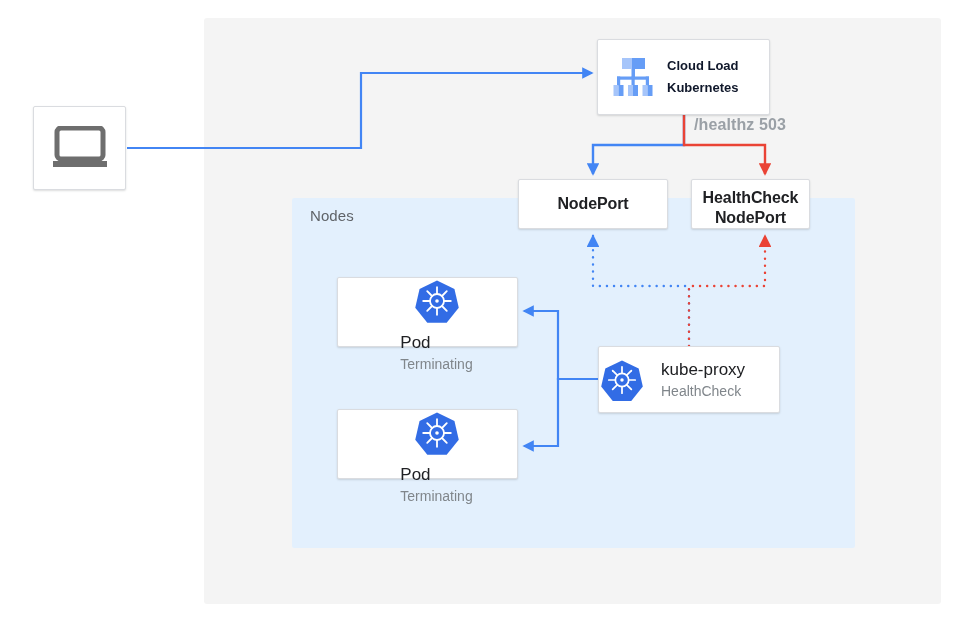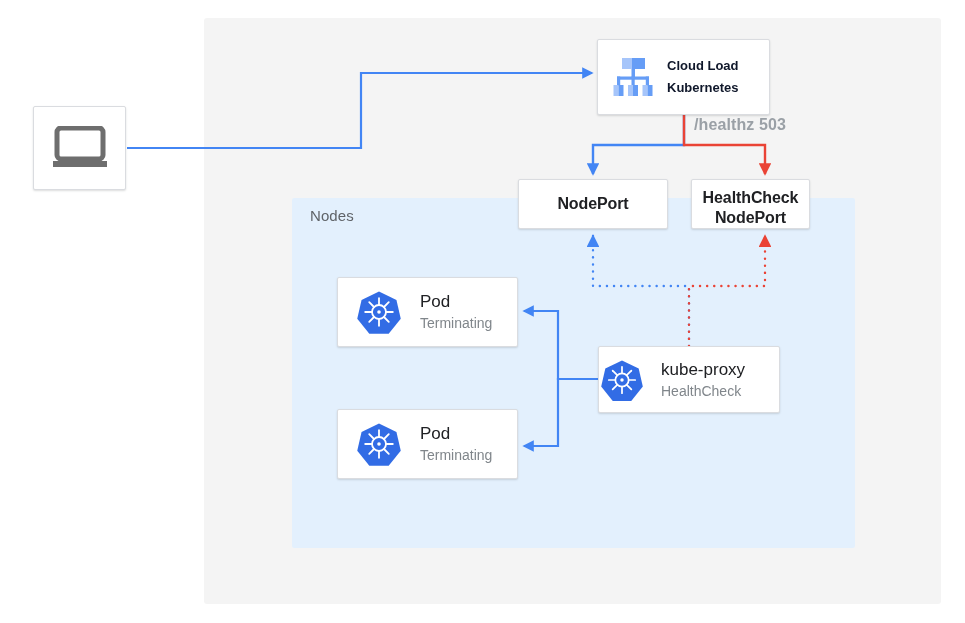--- a/index.html
+++ b/index.html
@@ -100,21 +100,22 @@
     line-height: 20px;
     letter-spacing: -0.1px;
   }
 
   
   .pod-card {
     left: 337px;
     width: 181px;
     height: 70px;
     padding-left: 18px;
-    gap: 18px;
+    gap: 8px;
+    flex-direction: column;
   }
   .pod-card-1 { top: 277px; }
   .pod-card-2 { top: 409px; }
 
   
   .kp-card {
     left: 598px;
     top: 346px;
     width: 182px;
     height: 67px;

